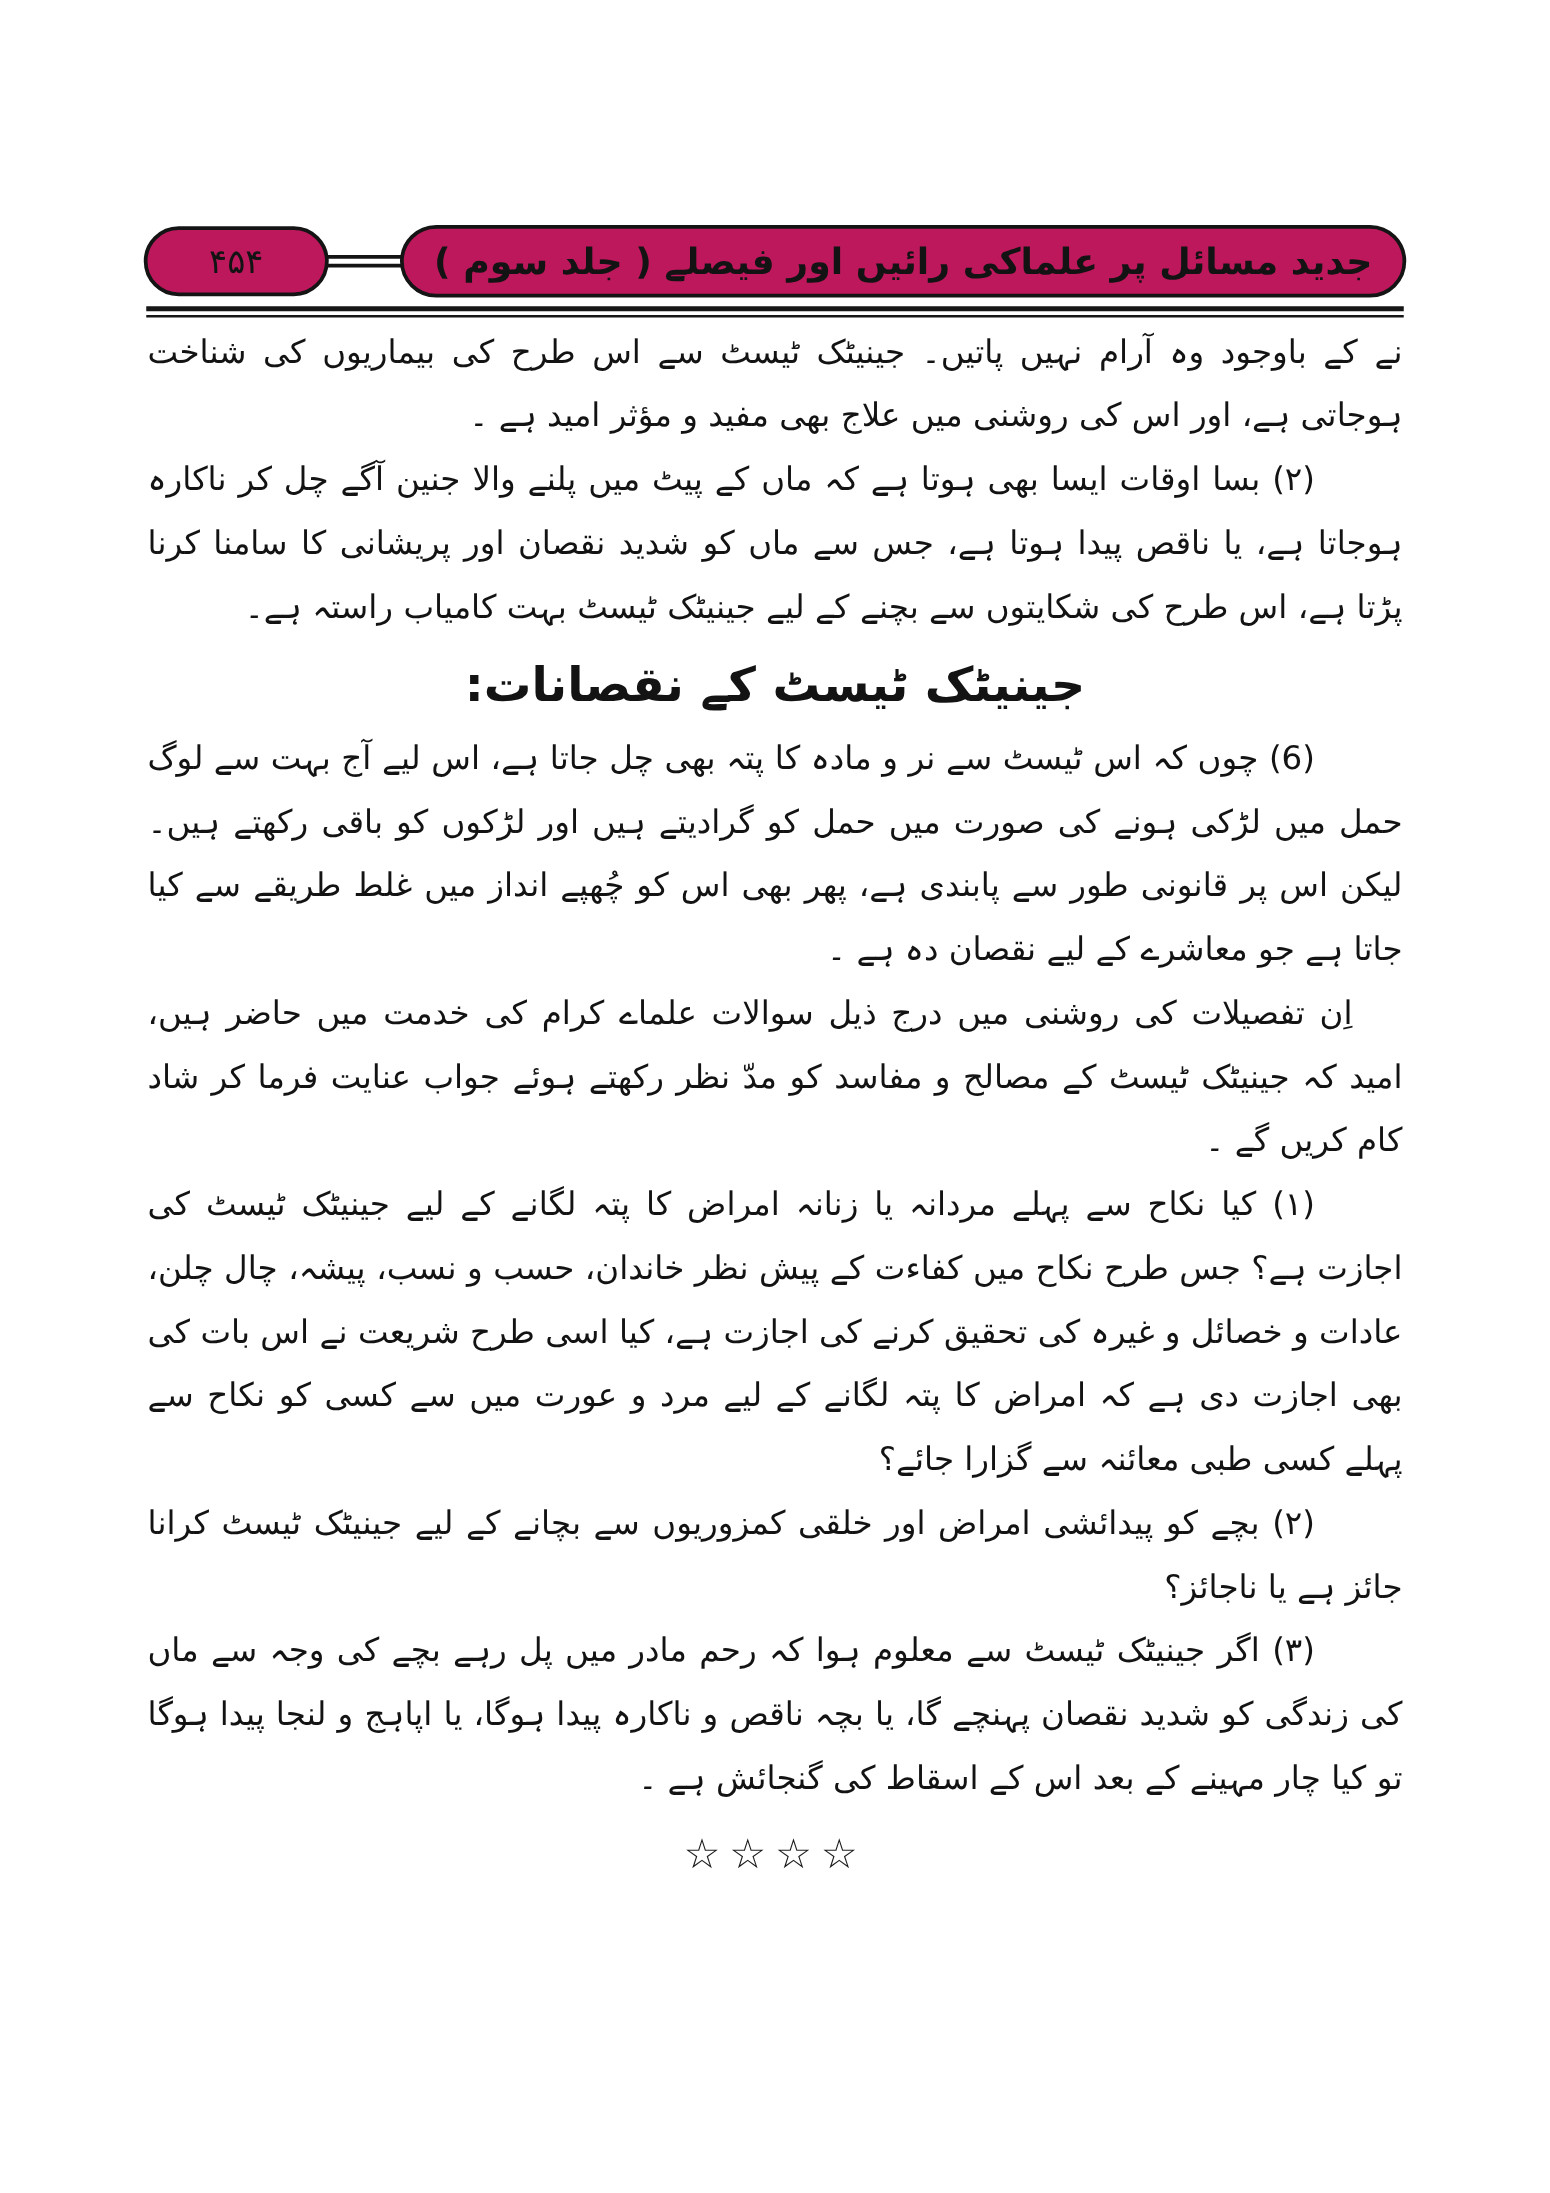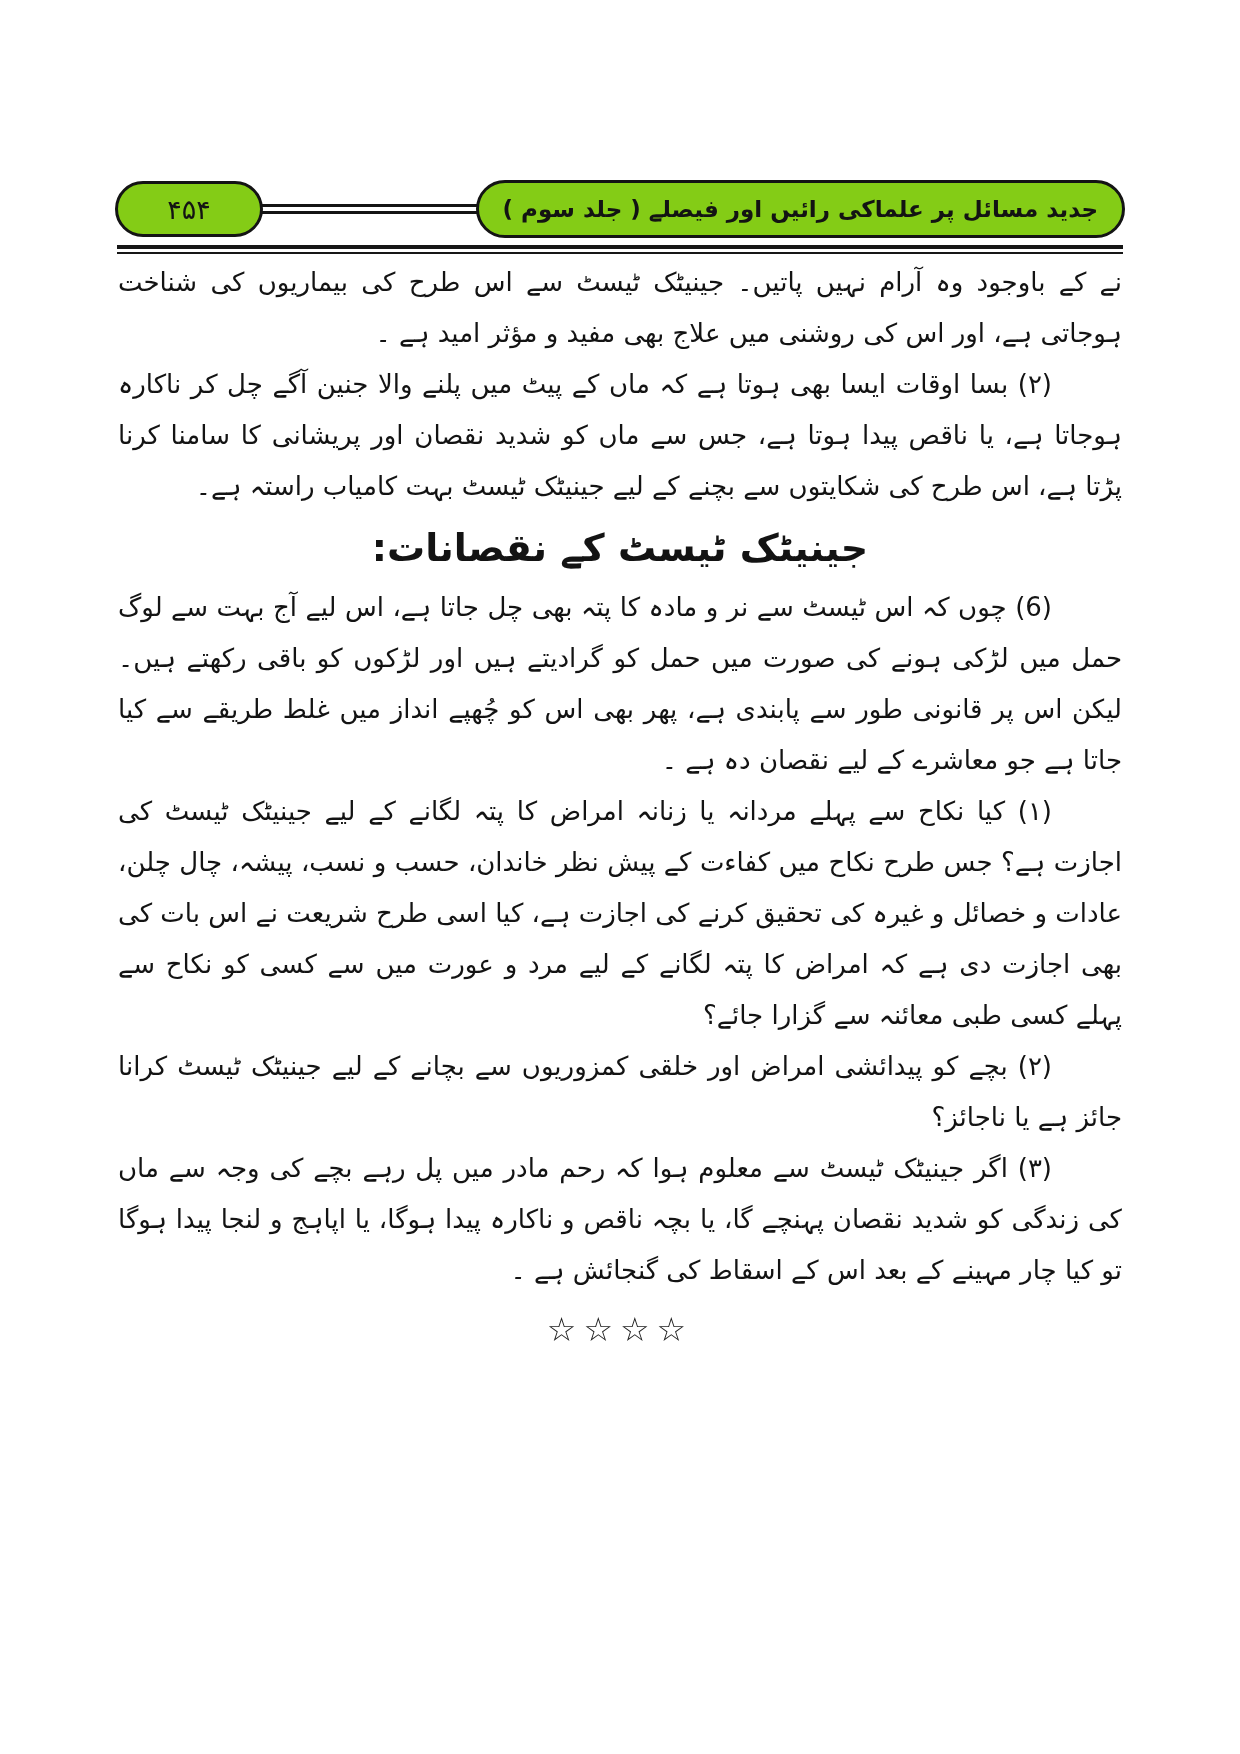--- a/index.html
+++ b/index.html
@@ -15,38 +15,38 @@
   }
   
   .header {
     display:flex;
     align-items:center;
     padding:180px 115px 0 115px;
   }
   .capsule {
     border:3px solid #141414;
     border-radius:34px;
-    background:#84cc16;
+    background:#be185d;
     position:relative;
     z-index:1;
     box-sizing:border-box;
     display:flex;
     align-items:center;
     justify-content:center;
   }
   .capsule.num {
     min-width:148px;
     height:56px;
     font-size:27px;
     letter-spacing:2px;
   }
   .capsule.title {
     height:58px;
     padding:0 24px;
-    font-size:23px;
+    font-size:29px;
     font-weight:bold;
     direction:rtl;
     white-space:nowrap;
   }
   .connector {
     flex:1;
     height:4px;
     border-top:3px solid #141414;
     border-bottom:3px solid #141414;
     margin:0 -8px;
@@ -104,20 +104,21 @@
   <div class="double-rule"></div>
 
   <div class="content">
 
     <p class="noindent">نے کے باوجود وہ آرام نہیں پاتیں۔ جینیٹک ٹیسٹ سے اس طرح کی بیماریوں کی شناخت ہوجاتی ہے، اور اس کی روشنی میں علاج بھی مفید و مؤثر امید ہے ۔</p>
     <p class="indent">(۲) بسا اوقات ایسا بھی ہوتا ہے کہ ماں کے پیٹ میں پلنے والا جنین آگے چل کر ناکارہ ہوجاتا ہے، یا ناقص پیدا ہوتا ہے، جس سے ماں کو شدید نقصان اور پریشانی کا سامنا کرنا پڑتا ہے، اس طرح کی شکایتوں سے بچنے کے لیے جینیٹک ٹیسٹ بہت کامیاب راستہ ہے۔</p>
 
     <h2>جینیٹک ٹیسٹ کے نقصانات:</h2>
 
     <p class="indent">(6) چوں کہ اس ٹیسٹ سے نر و مادہ کا پتہ بھی چل جاتا ہے، اس لیے آج بہت سے لوگ حمل میں لڑکی ہونے کی صورت میں حمل کو گرادیتے ہیں اور لڑکوں کو باقی رکھتے ہیں۔ لیکن اس پر قانونی طور سے پابندی ہے، پھر بھی اس کو چُھپے انداز میں غلط طریقے سے کیا جاتا ہے جو معاشرے کے لیے نقصان دہ ہے ۔</p>
+    <p class="smallindent">اِن تفصیلات کی روشنی میں درج ذیل سوالات علماے کرام کی خدمت میں حاضر ہیں، امید کہ جینیٹک ٹیسٹ کے مصالح و مفاسد کو مدّ نظر رکھتے ہوئے جواب عنایت فرما کر شاد کام کریں گے ۔</p>
 
 
     <p class="indent">(۱) کیا نکاح سے پہلے مردانہ یا زنانہ امراض کا پتہ لگانے کے لیے جینیٹک ٹیسٹ کی اجازت ہے؟ جس طرح نکاح میں کفاءت کے پیش نظر خاندان، حسب و نسب، پیشہ، چال چلن، عادات و خصائل و غیرہ کی تحقیق کرنے کی اجازت ہے، کیا اسی طرح شریعت نے اس بات کی بھی اجازت دی ہے کہ امراض کا پتہ لگانے کے لیے مرد و عورت میں سے کسی کو نکاح سے پہلے کسی طبی معائنہ سے گزارا جائے؟</p>
     <p class="indent">(۲) بچے کو پیدائشی امراض اور خلقی کمزوریوں سے بچانے کے لیے جینیٹک ٹیسٹ کرانا جائز ہے یا ناجائز؟</p>
     <p class="indent">(۳) اگر جینیٹک ٹیسٹ سے معلوم ہوا کہ رحم مادر میں پل رہے بچے کی وجہ سے ماں کی زندگی کو شدید نقصان پہنچے گا، یا بچہ ناقص و ناکارہ پیدا ہوگا، یا اپاہج و لنجا پیدا ہوگا تو کیا چار مہینے کے بعد اس کے اسقاط کی گنجائش ہے ۔</p>
 
     <div class="stars">☆☆☆☆</div>
 
   </div>
 

